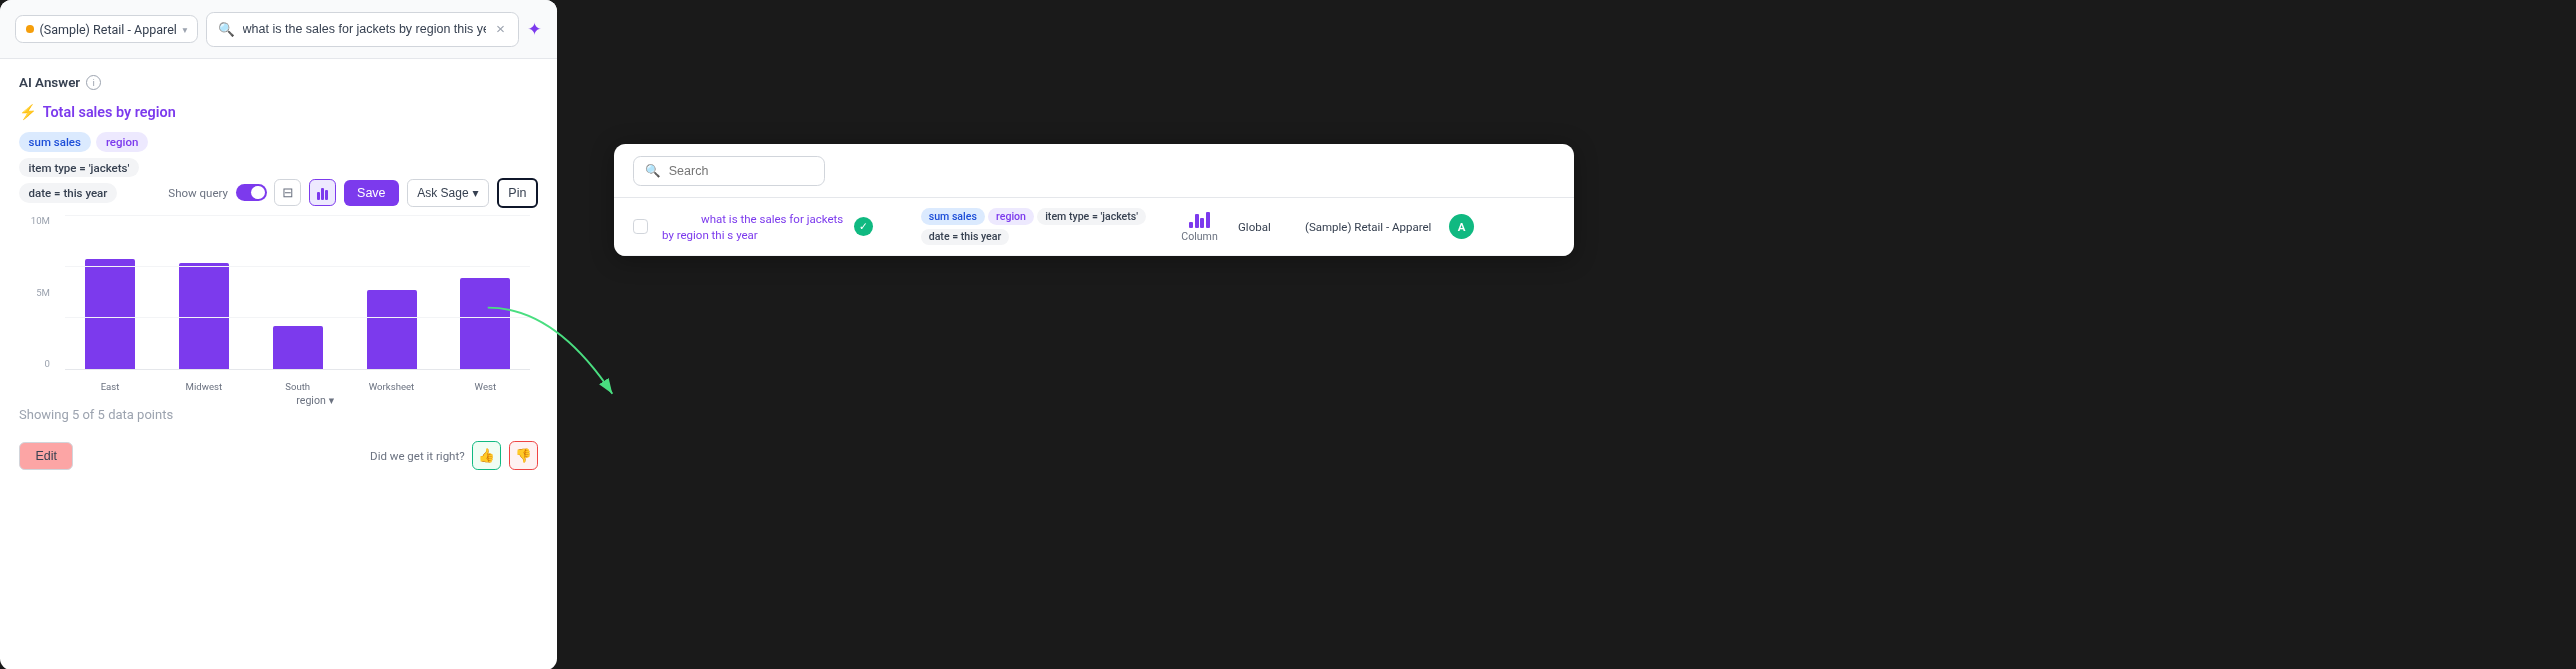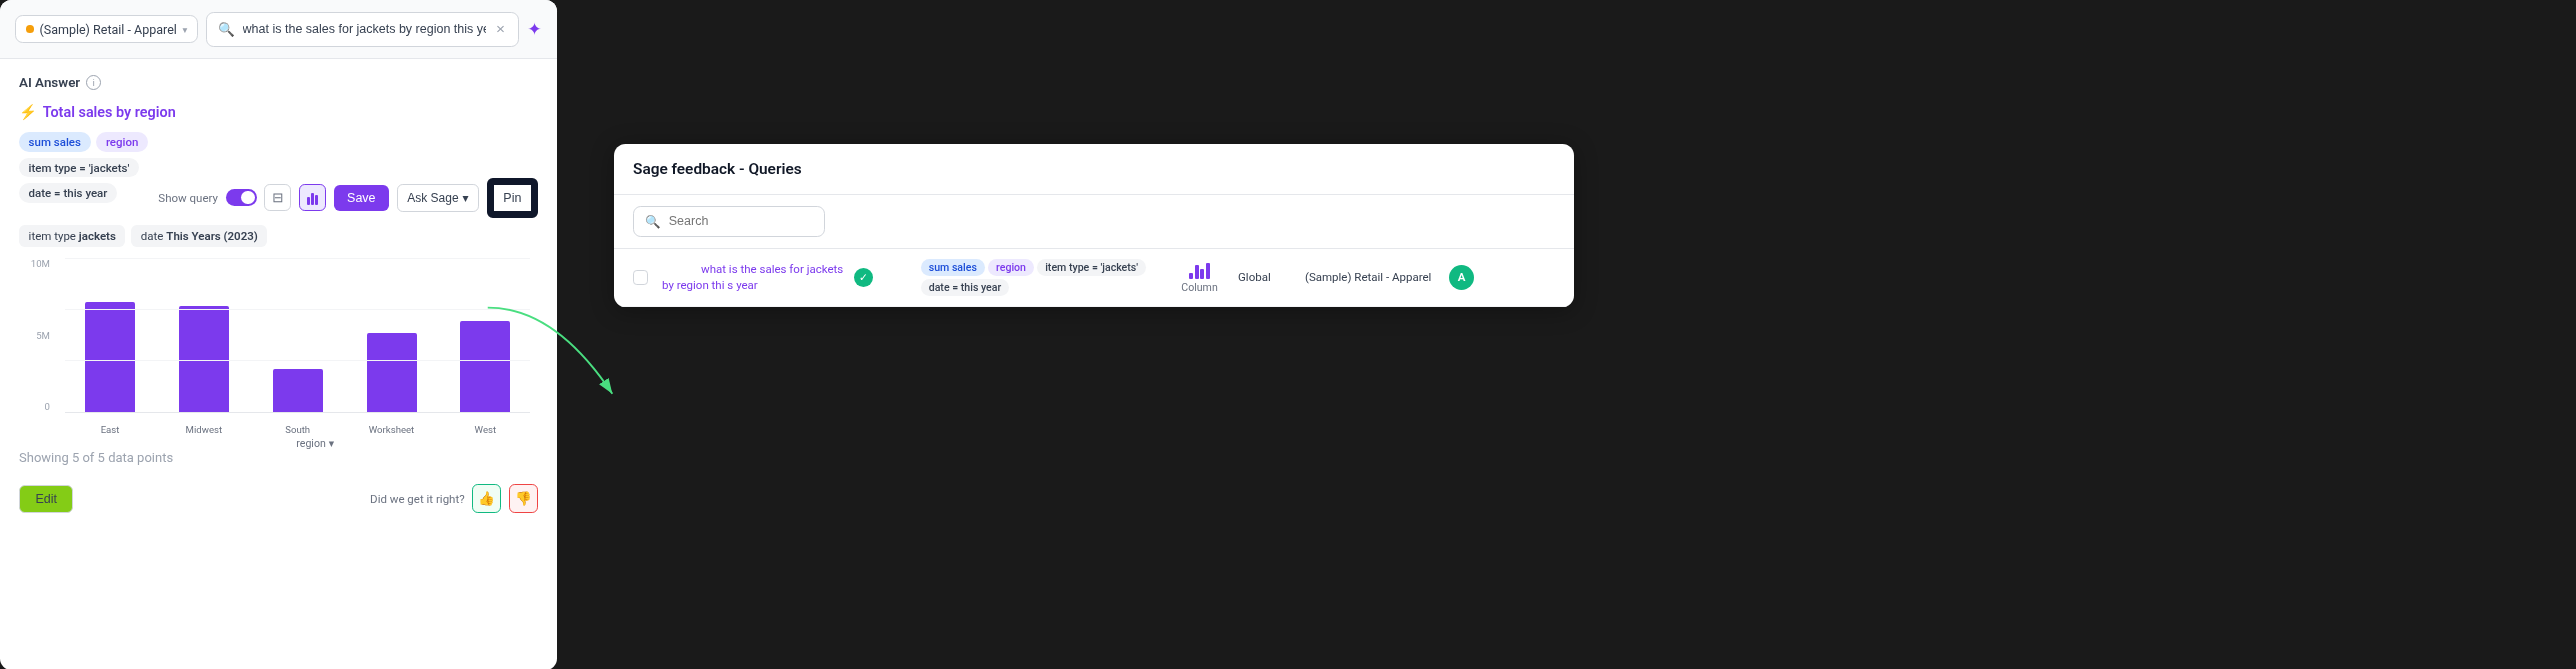--- a/index.html
+++ b/index.html
@@ -242,21 +242,21 @@
       font-size: 12px;
       color: #374151;
       cursor: pointer;
       display: flex;
       align-items: center;
       gap: 3.8px;
     }
 
     .pin-btn {
       background: #fff;
-      border: 7px solid #0f172a;
+      border: 2px solid #0f172a;
       border-radius: 5.8px;
       padding: 5.8px 9.6px;
       font-size: 12.5px;
       color: #374151;
       cursor: pointer;
     }
 
     .filter-tags-row {
       display: flex;
       gap: 5.8px;
@@ -317,21 +317,21 @@
 
     .bottom-row {
       display: flex;
       justify-content: space-between;
       align-items: center;
       margin-top: 11.5px;
       padding-top: 7.7px;
     }
 
     .edit-btn {
-      background: #84cc16;
+      background: #fca5a5;
       border: 1px solid #d1d5db;
       border-radius: 5.8px;
       padding: 5.8px 15.4px;
       font-size: 12.5px;
       color: #374151;
       cursor: pointer;
     }
 
     .feedback-row {
       display: flex;
@@ -598,24 +598,20 @@
 
         <button class="save-btn">Save</button>
         <button class="ask-sage-btn">
           <span>Ask Sage</span>
           <span>▾</span>
         </button>
         <button class="pin-btn">Pin</button>
       </div>
     </div>
 
-    <div class="filter-tags-row">
-      <span class="filter-tag">item type <span class="bold">jackets</span></span>
-      <span class="filter-tag">date <span class="bold">This Years (2023)</span></span>
-    </div>
 
     <div class="chart-outer">
       <div style="position:relative; padding-left:46px; padding-right:7.7px;">
 
         <div class="y-axis-wrapper">
           <span>10M</span>
           <span>5M</span>
           <span>0</span>
         </div>
 
@@ -696,23 +692,20 @@
   <defs>
     <marker id="arrowhead" markerWidth="8" markerHeight="6" refX="8" refY="3" orient="auto">
       <polygon points="0 0, 8 3, 0 6" fill="#4ade80"></polygon>
     </marker>
   </defs>
   <path d="M 10 10 Q 80 10 140 100" stroke="#4ade80" stroke-width="2" fill="none" marker-end="url(#arrowhead)"></path>
 </svg>
 
 <div class="right-panel">
 
-  <div class="right-panel-header">
-    <span class="right-panel-title">Sage feedback - Queries</span>
-  </div>
 
   <div class="search-bar-right">
     <div class="search-input-right">
       <span style="color:#9ca3af; font-size:12.5px;">🔍</span>
       <input type="text" placeholder="Search" style="">
     </div>
   </div>
 
 
   <div class="table-row">

